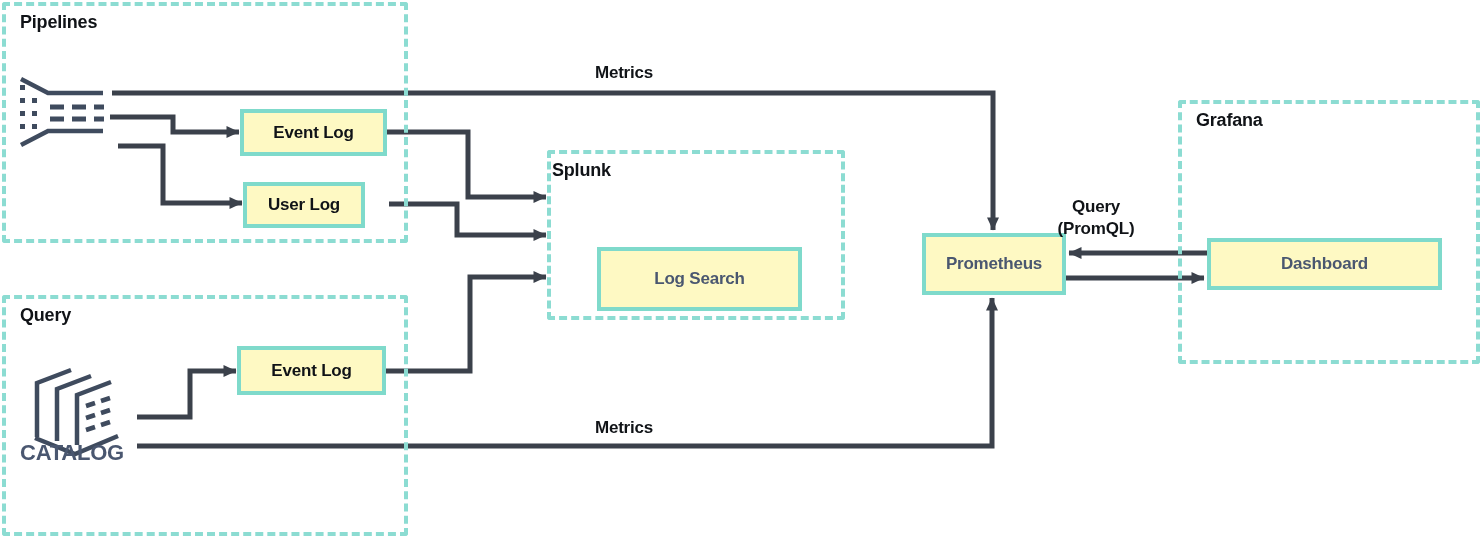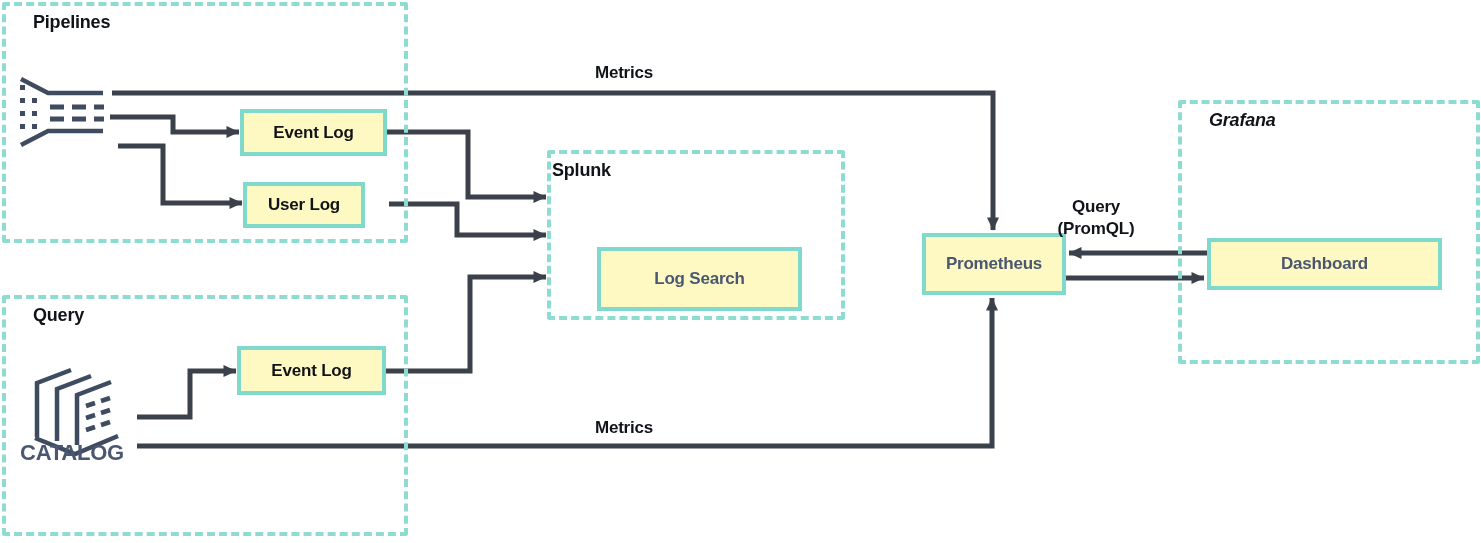--- a/index.html
+++ b/index.html
@@ -6,21 +6,21 @@
   .canvas {
     position:relative; width:1481px; height:543px; background:#ffffff;
     font-family:"Liberation Sans", sans-serif; font-weight:bold;
     color:#101317; overflow:hidden;
   }
   .wires { position:absolute; left:0; top:0; width:1481px; height:543px; }
   .group {
     position:absolute; border:4px dashed #8cdcd2; border-radius:3px;
     box-sizing:border-box; background:transparent;
   }
-  .group-label { position:absolute; top:6px; left:27px; font-size:18px; letter-spacing:-0.2px; }
+  .group-label { position:absolute; top:6px; left:14px; font-size:18px; letter-spacing:-0.2px; }
   .node {
     position:absolute; border:4px solid #7fdacb; background:#fef9c3;
     box-sizing:border-box; display:flex; align-items:center; justify-content:center;
     font-size:17px; letter-spacing:-0.2px;
   }
   .node.slate { color:#4a5770; }
   .icon { position:absolute; }
   .caption {
     position:absolute; text-align:center; color:#4a5770;
     font-size:16.5px; line-height:1.42; white-space:pre-line; letter-spacing:-0.2px;
@@ -60,21 +60,21 @@
   </div>
 
   <div class="group" style="left:2px; top:295px; width:406px; height:241px;">
     <span class="group-label">Query</span>
   </div>
 
   <div class="group" style="left:547px; top:150px; width:298px; height:170px;">
     <span class="group-label" style="left:1px;">Splunk</span>
   </div>
 
-  <div class="group" style="left:1178px; top:100px; width:302px; height:264px;font-style:italic;">
+  <div class="group" style="left:1178px; top:100px; width:302px; height:264px;">
     <span class="group-label">Grafana</span>
   </div>
 
   <div class="icon" style="left:16px; top:70px; width:105px; height:82px;">
     <svg width="105" height="82" viewBox="0 0 105 82" xmlns="http://www.w3.org/2000/svg">
       <g fill="none" stroke="#3f4b5e" stroke-width="4.5">
         <path d="M5,9 L32,23 H87"></path>
         <path d="M5,75 L32,61 H87"></path>
         <path stroke-width="5" d="M34,37 H48 M56,37 H70 M78,37 H88 M34,49 H48 M56,49 H70 M78,49 H88"></path>
       </g>

